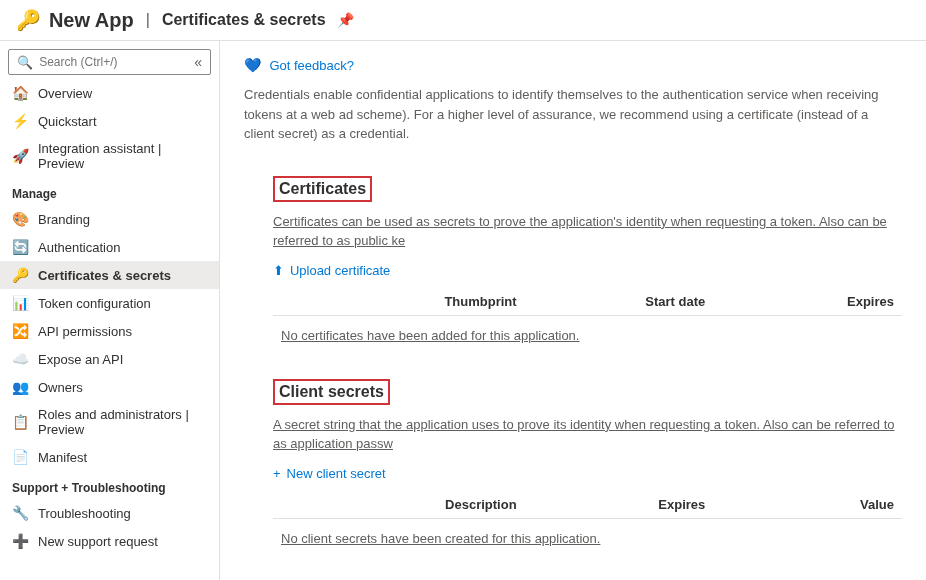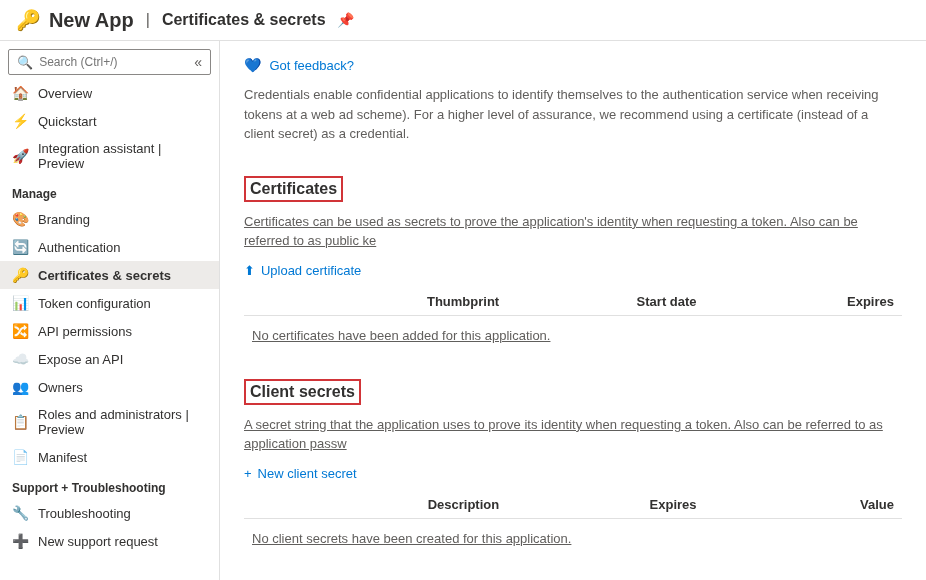--- a/index.html
+++ b/index.html
@@ -47,21 +47,21 @@
     
     .content {
       flex: 1; overflow-y: auto; padding: 16px 24px;
     }
     .feedback-bar {
       display: flex; align-items: center; gap: 8px; margin-bottom: 12px; color: #0078d4; font-size: 13px;
     }
     .feedback-bar .heart { font-size: 14px; }
     .intro-text { font-size: 13px; color: #605e5c; margin-bottom: 32px; line-height: 1.5; }
 
-    .section { margin-bottom: 24px; }
+    .section { margin-bottom: 24px; margin-left: 29px; }
     .section-title {
       font-size: 16px; font-weight: 600; color: #323130;
       border: 2px solid #d13438; display: inline-block; padding: 2px 4px;
       margin-bottom: 10px;
     }
     .section-desc { font-size: 13px; color: #605e5c; margin-bottom: 12px; line-height: 1.5; text-decoration: underline; }
 
     .upload-btn {
       display: flex; align-items: center; gap: 6px; color: #0078d4;
       font-size: 13px; cursor: pointer; margin-bottom: 10px; background: none; border: none; padding: 0;

